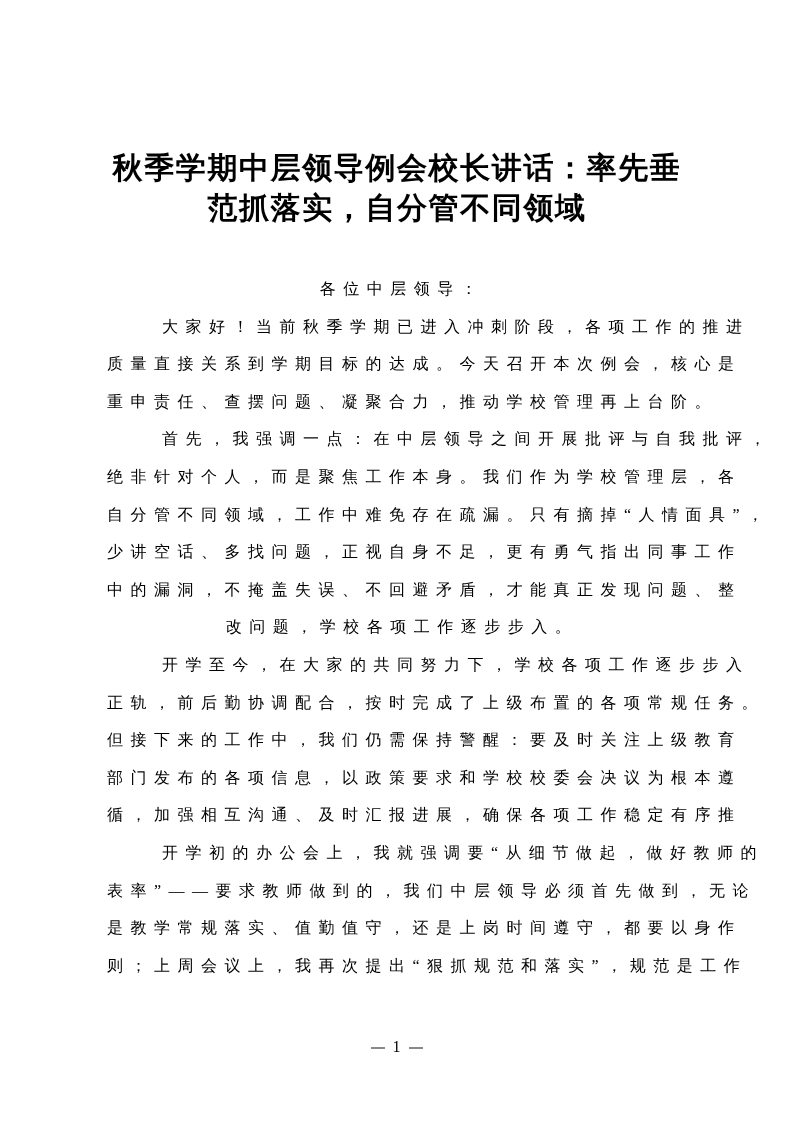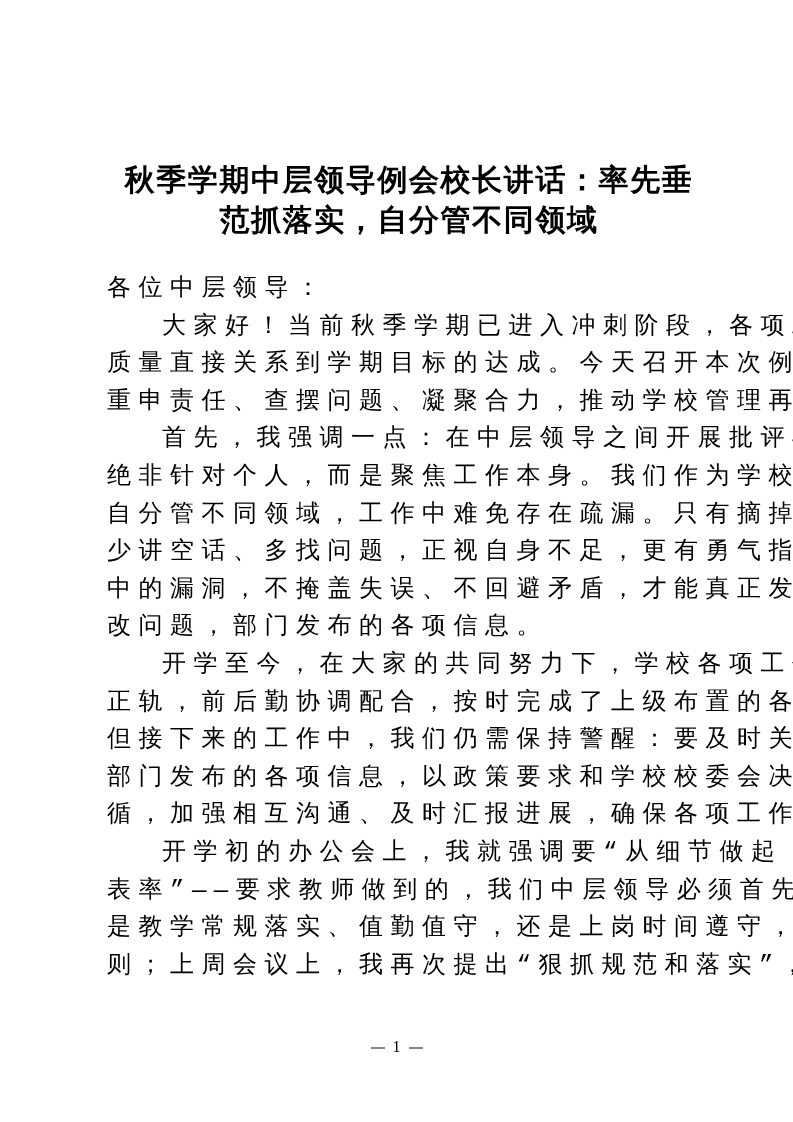--- a/index.html
+++ b/index.html
@@ -26,35 +26,36 @@
     position: absolute;
     left: 104px;
     top: 148px;
     width: 586px;
     text-align: center;
     font-family: "DejaVu Sans", sans-serif;
     font-weight: bold;
     font-size: 30px;
     line-height: 40px;
     letter-spacing: 1.6px;
-    margin: 12px;
+    margin: 0;
   }
   .title .line {
     display: block;
     white-space: nowrap;
   }
   .body-text {
     position: absolute;
     left: 107px;
     top: 270px;
     width: 590px;
-    font-family: Liberation Mono, monospace;
-    font-size: 24px;
+    font-family: Liberation Serif, serif;
+    font-size: 16px;
     line-height: 37.6px;
     letter-spacing: 7.5px;
+    text-align: center;
   }
   .body-text .row {
     display: block;
     white-space: nowrap;
     height: 37.6px;
   }
   .body-text .row.indent {
     padding-left: 55px;
   }
   .footer {
@@ -90,21 +91,21 @@
     <span class="row">各位中层领导：</span>
     <div id="body-lines">
         <span class="row indent">大家好！当前秋季学期已进入冲刺阶段，各项工作的推进</span>
         <span class="row">质量直接关系到学期目标的达成。今天召开本次例会，核心是</span>
         <span class="row">重申责任、查摆问题、凝聚合力，推动学校管理再上台阶。</span>
         <span class="row indent">首先，我强调一点：在中层领导之间开展批评与自我批评，</span>
         <span class="row">绝非针对个人，而是聚焦工作本身。我们作为学校管理层，各</span>
         <span class="row">自分管不同领域，工作中难免存在疏漏。只有摘掉“人情面具”，</span>
         <span class="row">少讲空话、多找问题，正视自身不足，更有勇气指出同事工作</span>
         <span class="row">中的漏洞，不掩盖失误、不回避矛盾，才能真正发现问题、整</span>
-        <span class="row">改问题，部门发布的各项信息。</span>
+        <span class="row">改问题，学校各项工作逐步步入。</span>
         <span class="row indent">开学至今，在大家的共同努力下，学校各项工作逐步步入</span>
         <span class="row">正轨，前后勤协调配合，按时完成了上级布置的各项常规任务。</span>
         <span class="row">但接下来的工作中，我们仍需保持警醒：要及时关注上级教育</span>
         <span class="row">部门发布的各项信息，以政策要求和学校校委会决议为根本遵</span>
         <span class="row">循，加强相互沟通、及时汇报进展，确保各项工作稳定有序推</span>
         <span class="row indent">开学初的办公会上，我就强调要“从细节做起，做好教师的</span>
         <span class="row">表率”——要求教师做到的，我们中层领导必须首先做到，无论</span>
         <span class="row">是教学常规落实、值勤值守，还是上岗时间遵守，都要以身作</span>
         <span class="row">则；上周会议上，我再次提出“狠抓规范和落实”，规范是工作</span>
       </div>

